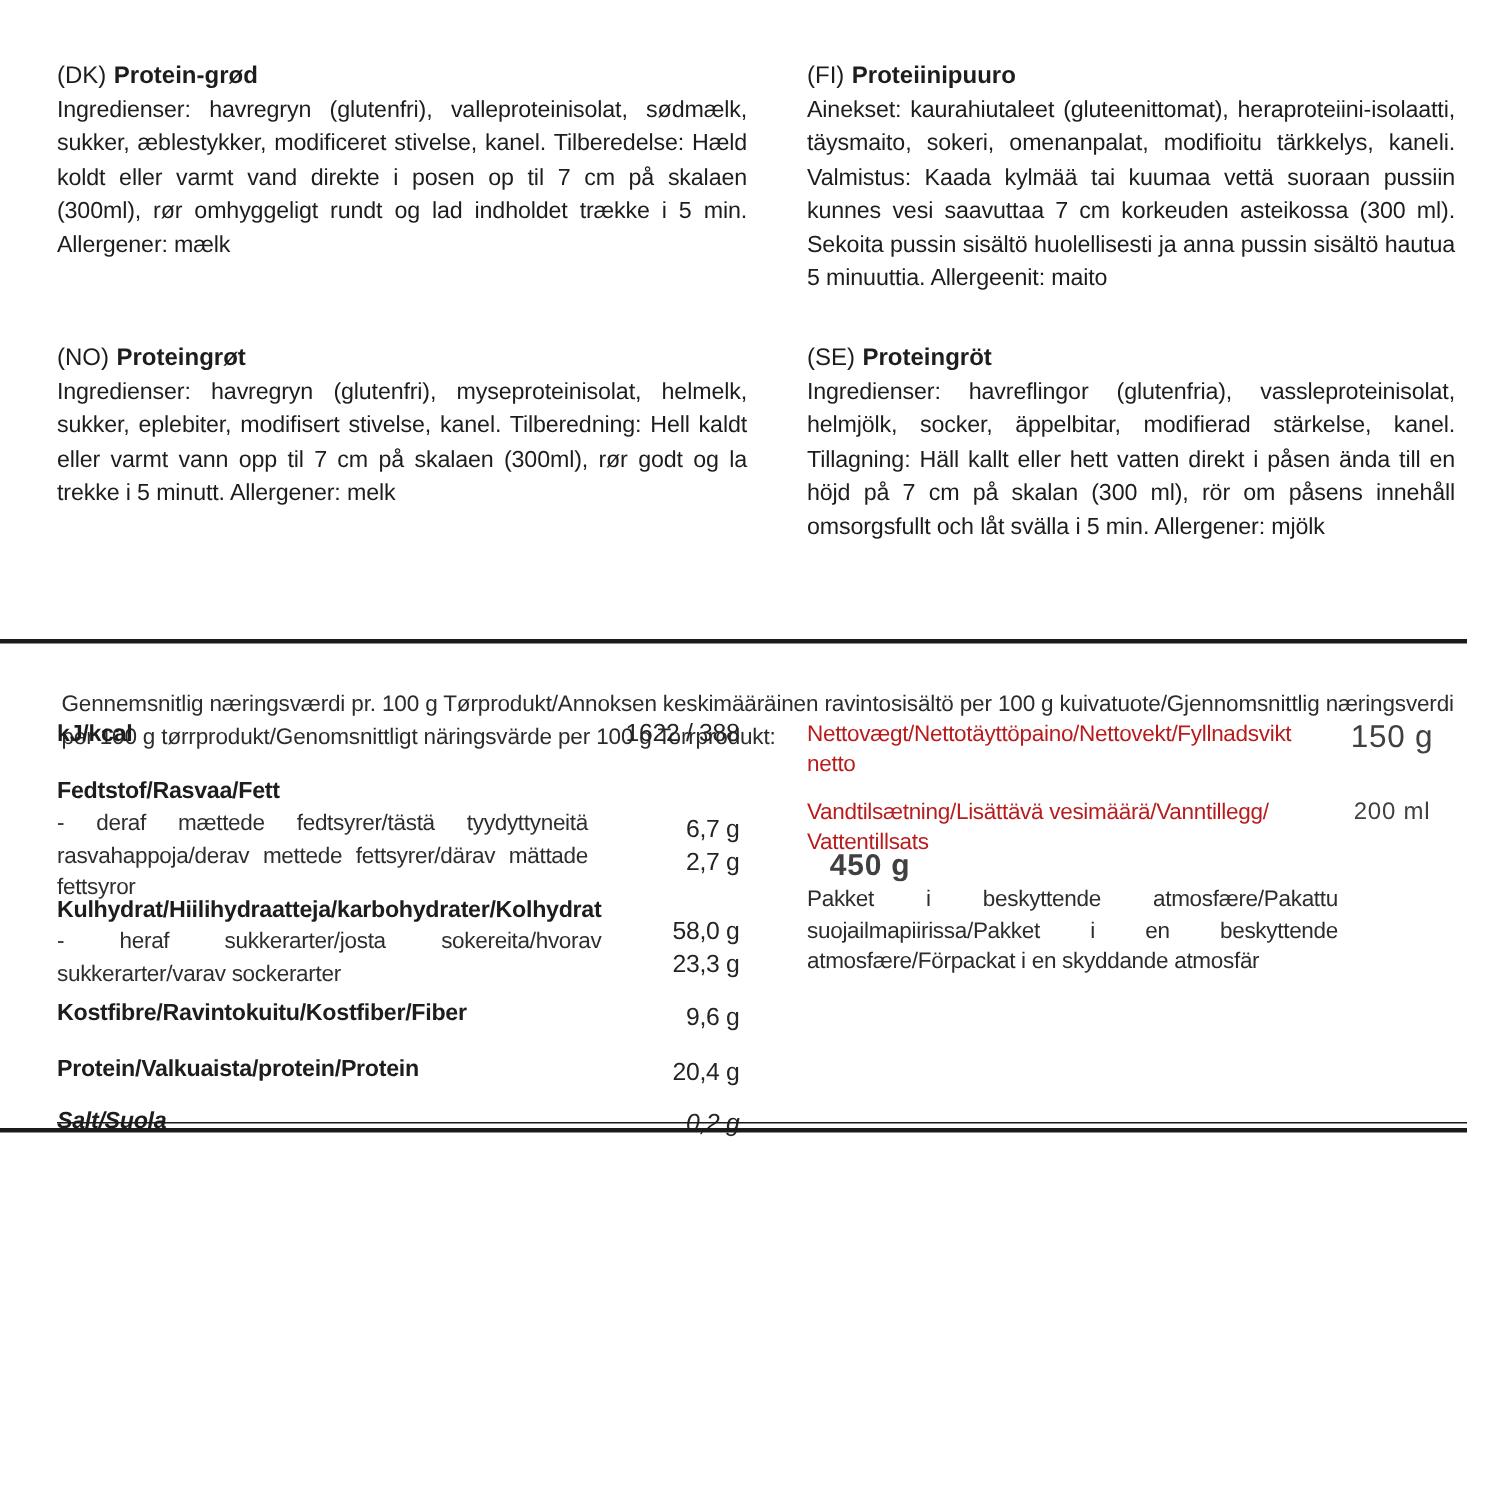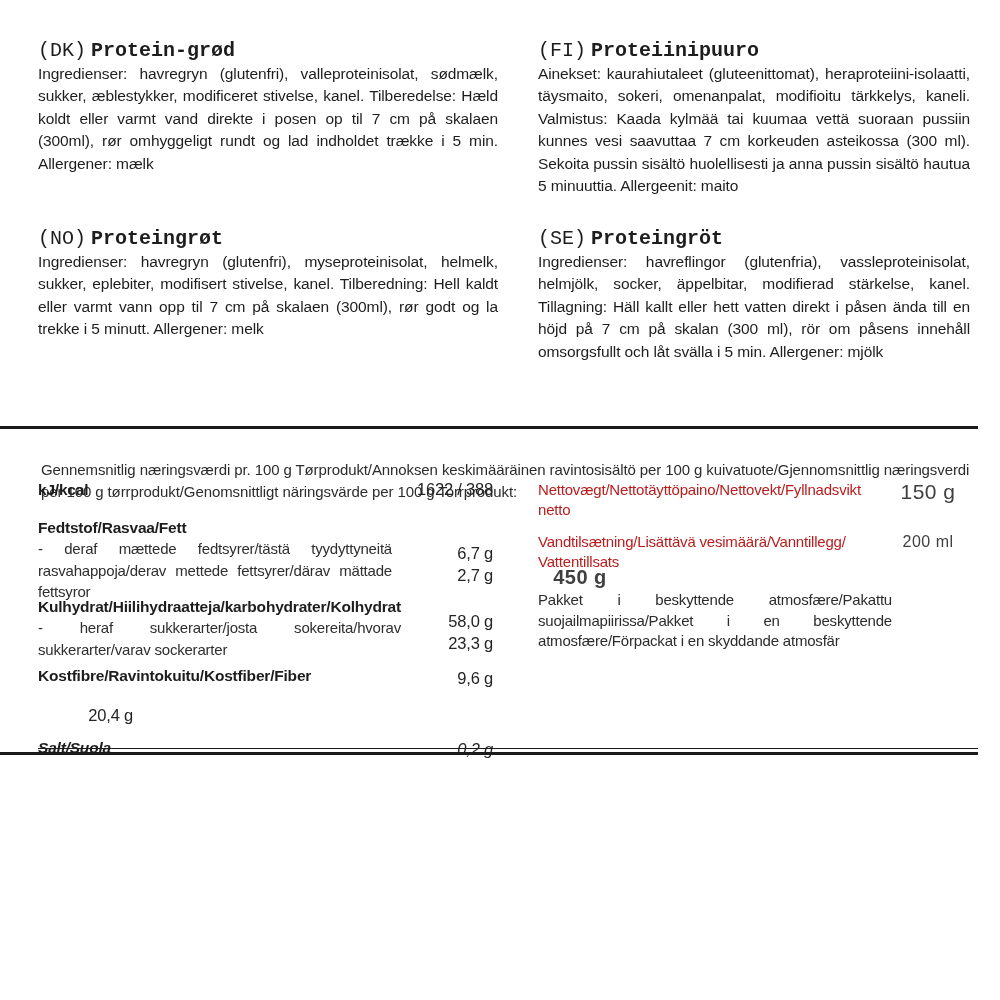--- a/index.html
+++ b/index.html
@@ -1,20 +1,20 @@
 <!DOCTYPE html>
 <html><head>
 <meta charset="utf-8">
 <style>
   html,body{margin:0;padding:0;background:#fff;}
   .page{position:relative;width:1000px;height:1000px;background:#ffffff;overflow:hidden;
         font-family:"Liberation Sans",sans-serif;color:#1d1d1d;}
   
   .sec{position:absolute;}
-  .sec-title{margin:0 0 1px 0;font-size:20px;line-height:22px;font-weight:normal;font-family:Liberation Mono, monospace;}
+  .sec-title{margin:0 0 1px 0;font-size:16px;line-height:22px;font-weight:normal;}
   .sec-title .code{margin-right:5px;}
   .sec-title .b{font-weight:bold;}
   .sec-body{margin:0;font-size:15.5px;line-height:22.4px;text-align:justify;letter-spacing:-0.1px;}
   .sec-body .b{font-weight:normal;}
   
   .rule{position:absolute;background:#1b1b1b;}
   .nut-header{position:absolute;left:38px;top:456px;width:936px;margin:3px;
               font-size:15px;line-height:21.5px;color:#2c2c2c;letter-spacing:-0.1px;}
   .nut-left{position:absolute;left:38px;top:476px;width:455px;}
   .nut-right{position:absolute;left:538px;top:476px;width:432px;}
@@ -93,20 +93,23 @@
     </div>
     <div class="nrow" style="top:185px;">
       <div class="nlabel">
           <div class="nmain">Kostfibre/Ravintokuitu/Kostfiber/Fiber</div>
         </div>
       <div class="nvals pt6">
           <div>9,6 g</div>
         </div>
     </div>
     <div class="nrow" style="top:222px;">
+      <div class="nlabel">
+          <div class="nmain">Protein/Valkuaista/protein/Protein</div>
+        </div>
       <div class="nvals pt6">
           <div>20,4 g</div>
         </div>
     </div>
     <div class="nrow" style="top:258px;font-style:italic;">
       <div class="nlabel">
           <div class="nmain">Salt/Suola</div>
         </div>
       <div class="nvals pt4">
           <div>0,2 g</div>

